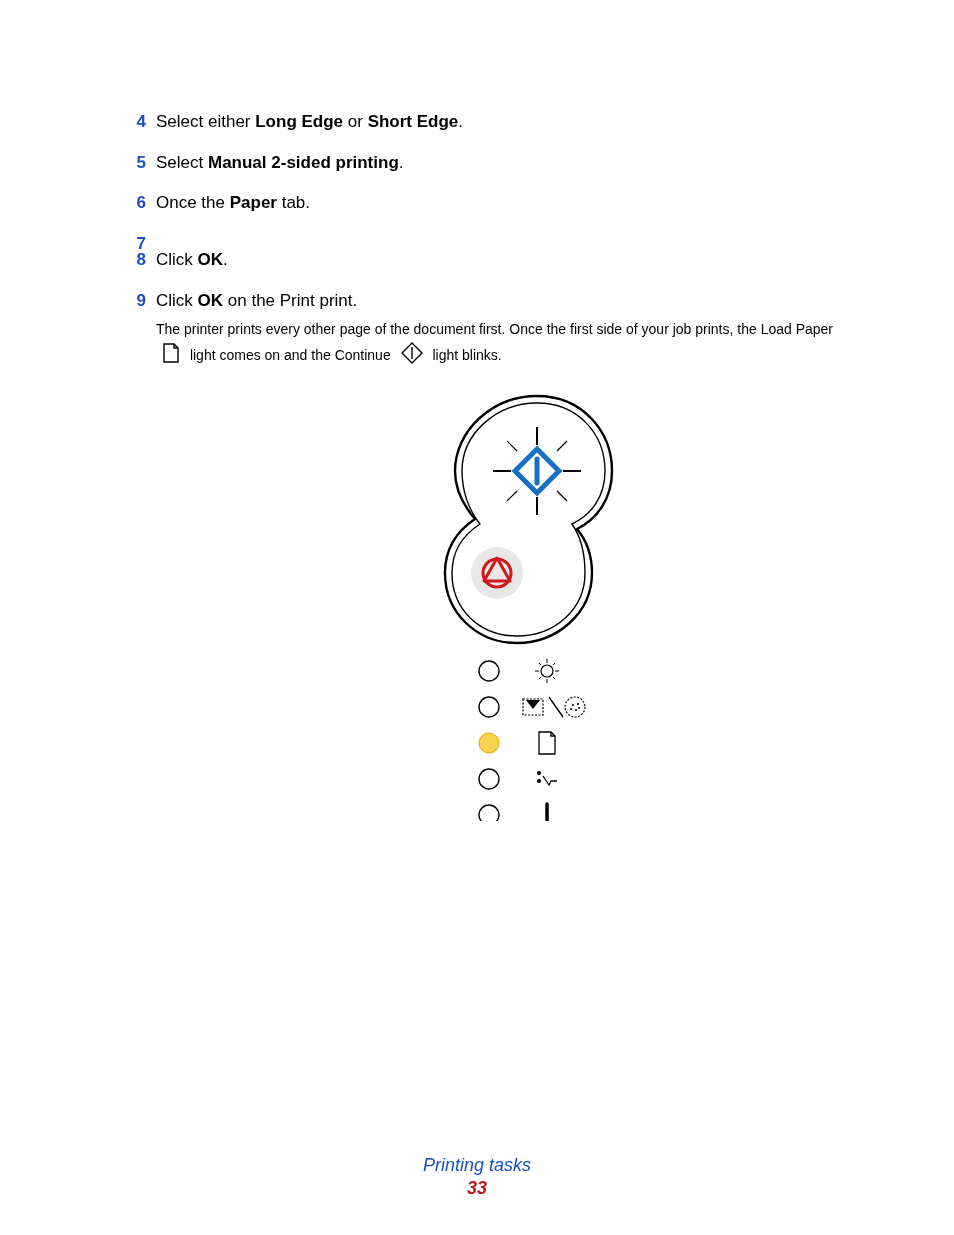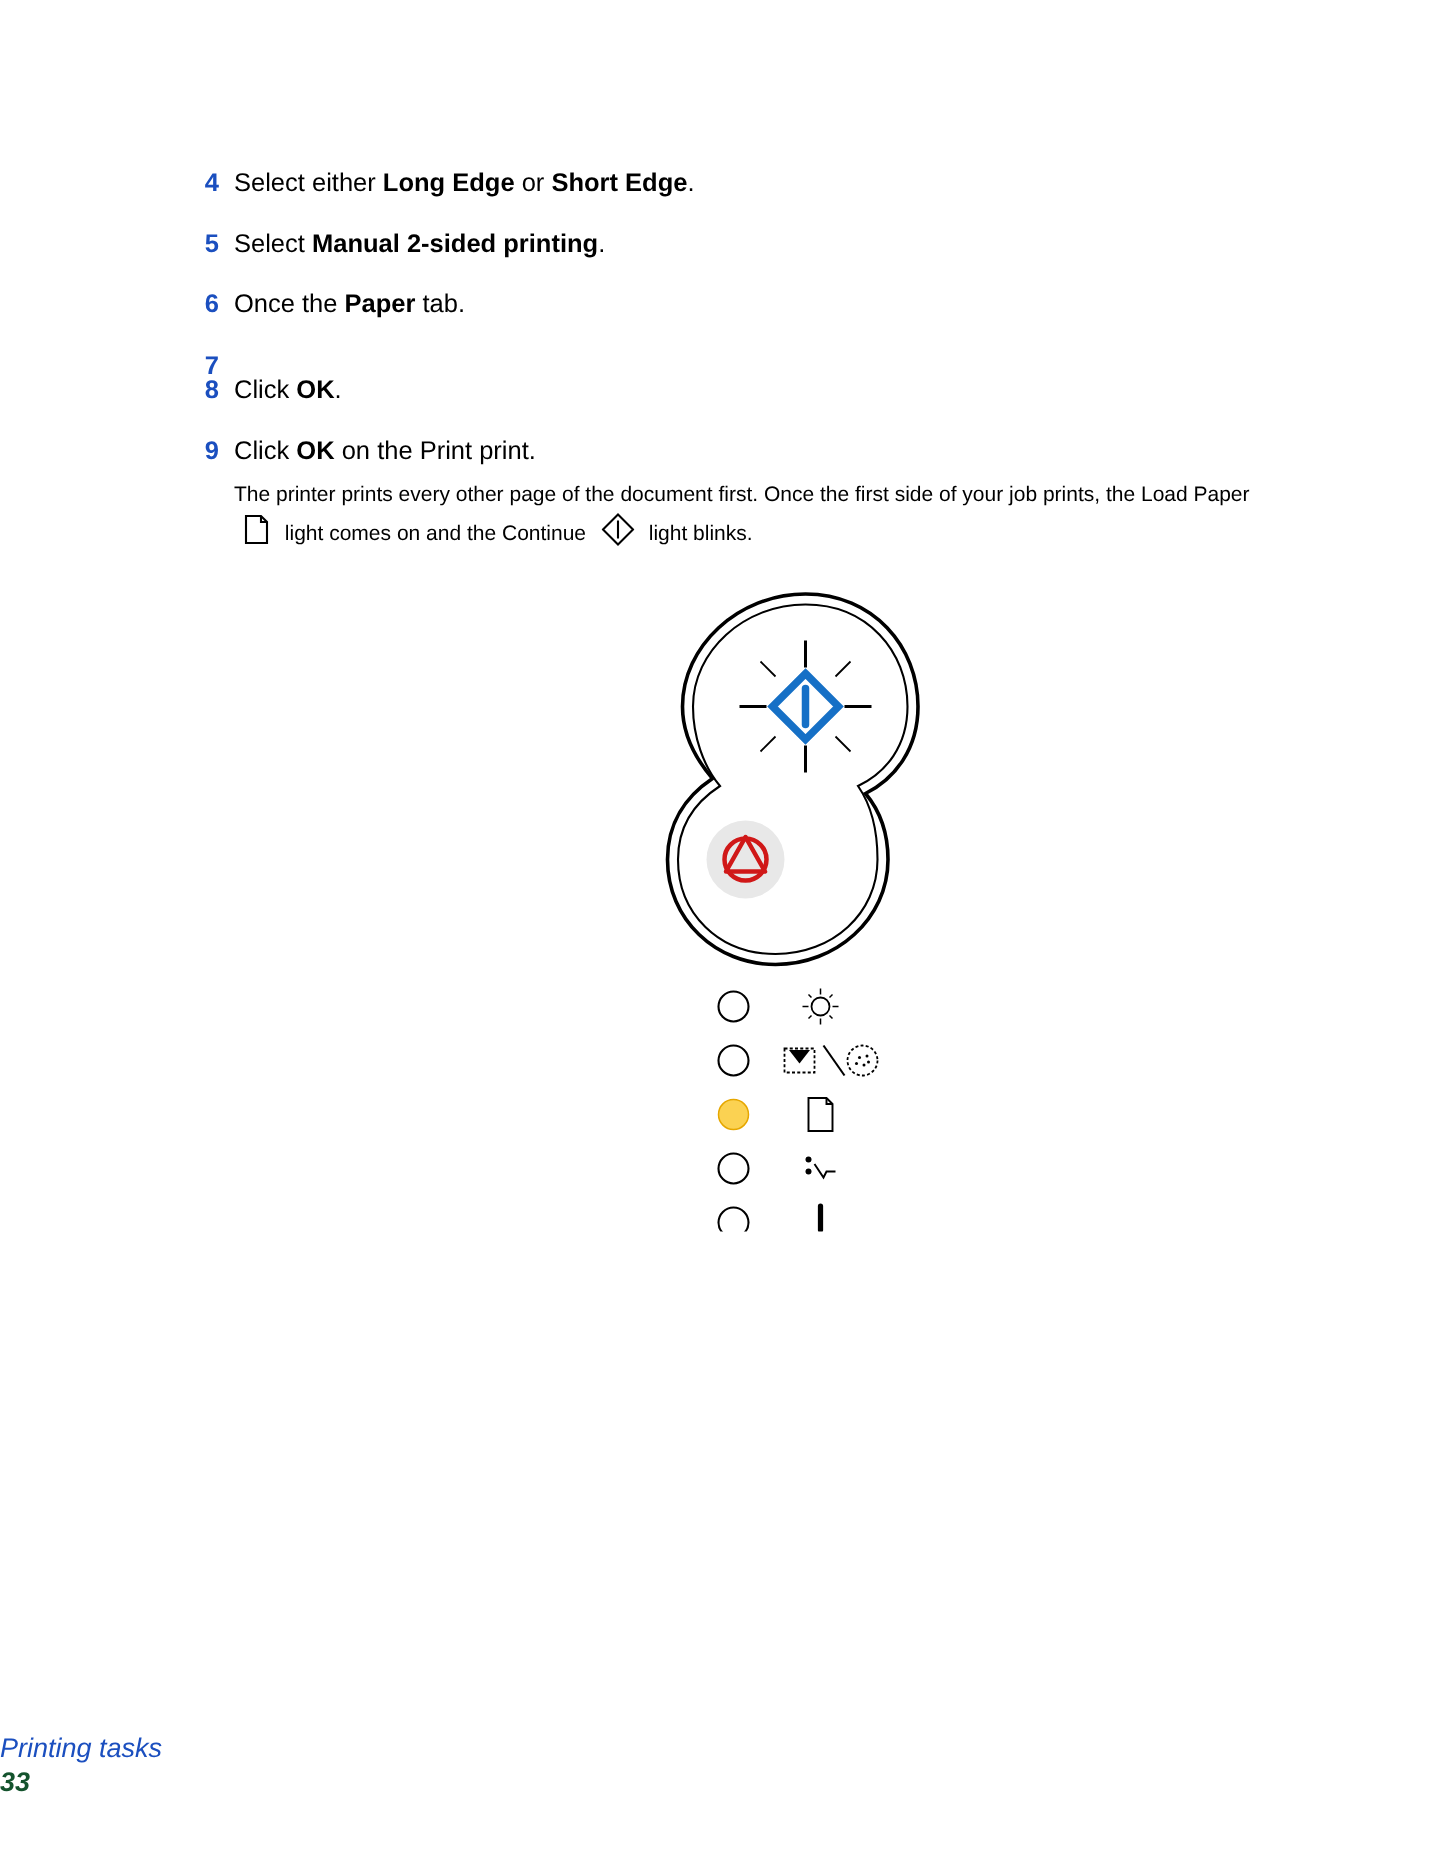--- a/index.html
+++ b/index.html
@@ -4,23 +4,23 @@
 <style>
   html,body{margin:0;padding:0;background:#fff;font-family:Arial,Helvetica,sans-serif;color:#000;}
   .page{width:954px;height:1235px;position:relative;box-sizing:border-box;padding:110px 96px 0 96px;}
   ol.steps{list-style:none;margin:0;padding:0;}
   ol.steps>li{position:relative;padding:0 0 16px 60px;font-size:17px;line-height:1.45;}
   ol.steps>li>.num{position:absolute;left:22px;top:0;font-weight:700;color:#1b4fbf;font-size:17px;text-align:right;width:28px;}
   ol.steps>li .b{font-weight:700;}
   .note{font-size:14px;line-height:1.75;margin-top:4px;}
   .inline-icon{display:inline-block;vertical-align:-4px;margin:0 6px;}
   .diagram{display:block;margin:14px auto 24px auto;}
-  .footer{position:absolute;left:0;right:0;bottom:36px;}
+  .footer{position:absolute;left:0;right:0;bottom:36px;text-align:center;}
   .footer-title{font-style:italic;color:#1b4fbf;font-size:18px;}
-  .footer-num{font-style:italic;font-weight:700;color:#14532d;font-size:18px;margin-top:2px;}
+  .footer-num{font-style:italic;font-weight:700;color:#b91c1c;font-size:18px;margin-top:2px;}
 </style>
 </head>
 <body>
 
 <div class="page">
   <ol class="steps">
     <li><span class="num">4</span><span><span>Select either </span><span class="b">Long Edge</span><span> or </span><span class="b">Short Edge</span><span>.</span></span></li>
     <li><span class="num">5</span><span><span>Select </span><span class="b">Manual 2-sided printing</span><span>.</span></span></li>
     <li><span class="num">6</span><span><span>Once the </span><span class="b">Paper</span><span> tab.</span></span></li>
     <li><span class="num">7</span></li>

